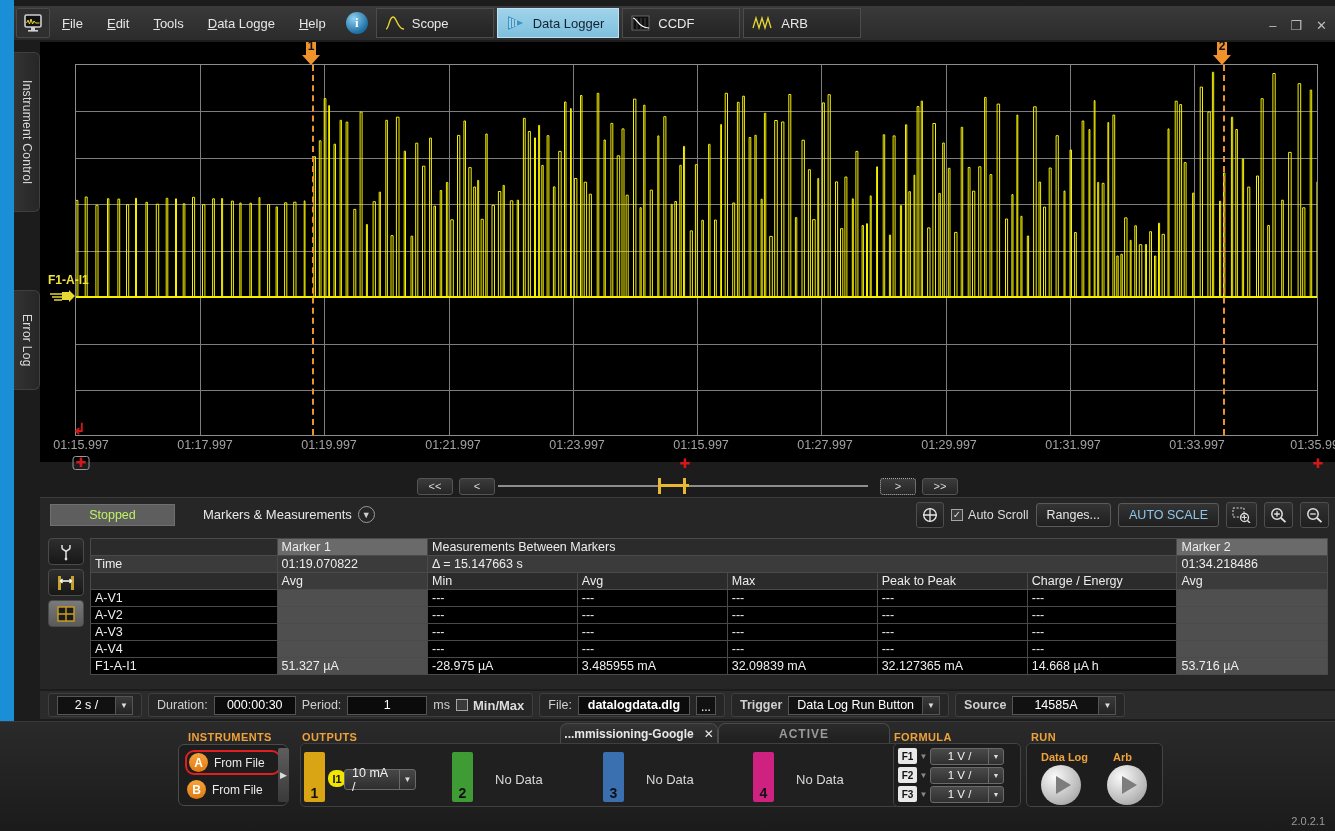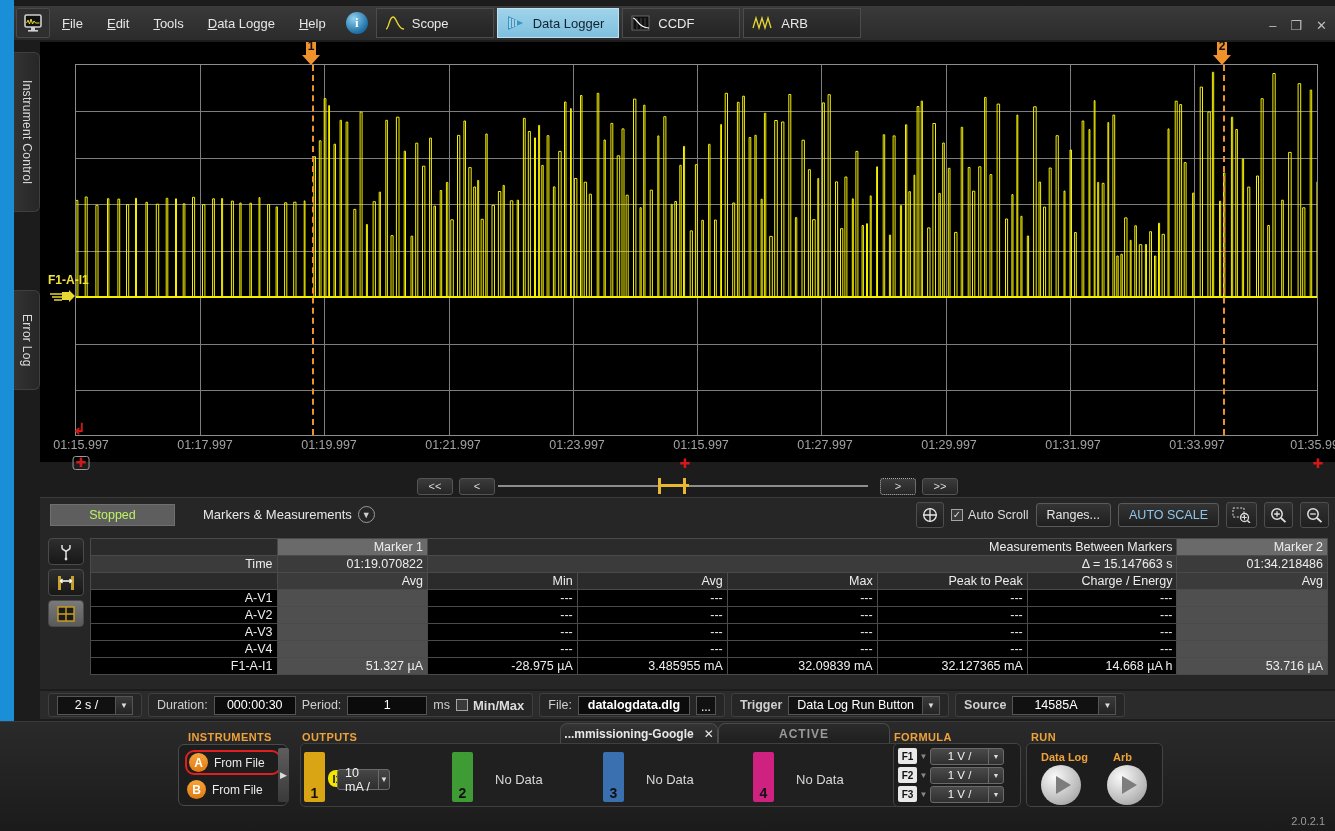--- a/index.html
+++ b/index.html
@@ -225,21 +225,21 @@
   table.meas {
     position: absolute; left: 50px; top: 40px;
     width: 1238px;
     border-collapse: collapse;
     font-size: 12.5px;
     background: #000;
     border: 1px solid #777;
   }
   table.meas td, table.meas th {
     border: 1px solid #4a4a4a;
-    text-align: right;
+    text-align: left;
     height: 17px;
     padding: 0 4px;
     color: #ededed;
     font-weight: normal;
   }
   td.hdr-dark { background: #2b2b2b; }
   td.hdr-mid  { background: #3b3b3b; }
   td.hdr-lt   { background: #6a6a6a; }
   td.mk-col   { background: #4f4f4f; }
   td.lbl      { text-align: right; padding-right: 18px; }
@@ -768,21 +768,21 @@
   <div class="ftab inactive" style="left:718px; width:172px; justify-content:center">
     <span style="font-weight:bold;letter-spacing:1px">ACTIVE</span>
   </div>
 
   <div class="outputs-panel"></div>
 
   <div class="chbar" style="left:304px; top:752px; background:#d9a514">
     <span>1</span>
   </div>
   <div class="i1-badge" style="left:328px; top:770px">I1</div>
-  <div class="range-combo" style="left:337px; top:769px; width:53px">
+  <div class="range-combo" style="left:344px; top:769px; width:72px">
     <span class="v">10 mA /</span>
     <span class="arrow">▼</span>
   </div>
 
   <div class="chbar" style="left:452px; top:752px; background:#3f9c35">
     <span>2</span>
   </div>
   <div class="nodata" style="left:495px; top:772px">No Data</div>
 
   <div class="chbar" style="left:603px; top:752px; background:#3a6fb0">

